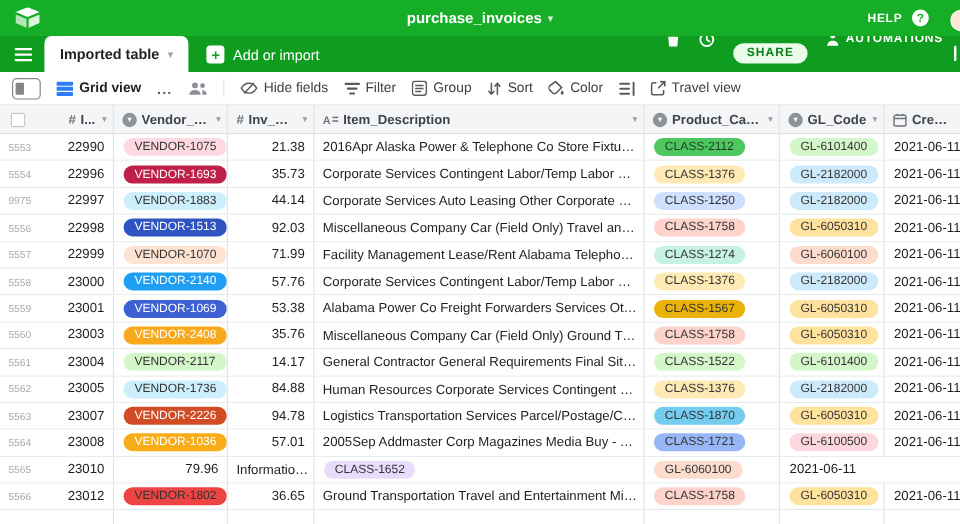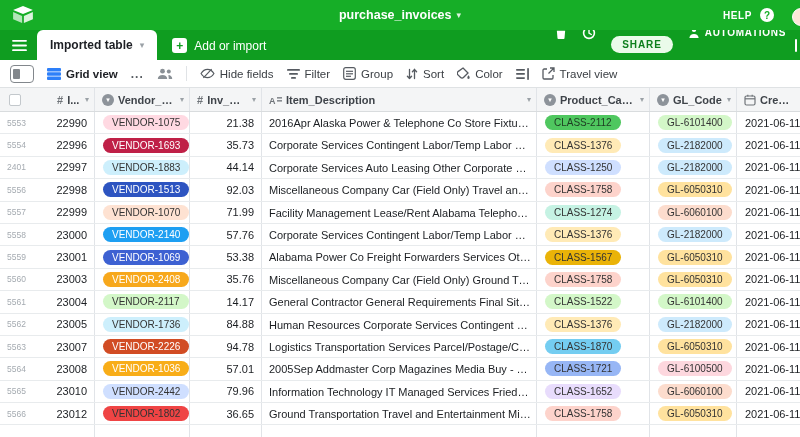--- a/index.html
+++ b/index.html
@@ -316,21 +316,21 @@
         <div class="cell c-desc bordered">Corporate Services Contingent Labor/Temp Labor Human</div>
         <div class="cell c-cat bordered">
           <span class="badge" style="background: rgb(255, 234, 182); color: rgb(51, 51, 51);">CLASS-1376</span>
         </div>
         <div class="cell c-gl bordered">
           <span class="badge" style="background: rgb(205, 234, 252); color: rgb(51, 51, 51);">GL-2182000</span>
         </div>
         <div class="cell c-created">2021-06-11</div>
       </div>
       <div class="grid-row trow">
-        <div class="cell c-rownum">2401</div>
+        <div class="cell c-rownum">9975</div>
         <div class="cell c-id bordered">22997</div>
         <div class="cell c-vendor bordered">
           <span class="badge" style="background: rgb(205, 239, 252); color: rgb(51, 51, 51);">VENDOR-1883</span>
         </div>
         <div class="cell c-amt bordered">44.14</div>
         <div class="cell c-desc bordered">Corporate Services Auto Leasing Other Corporate Service</div>
         <div class="cell c-cat bordered">
           <span class="badge" style="background: rgb(207, 223, 255); color: rgb(51, 51, 51);">CLASS-1250</span>
         </div>
         <div class="cell c-gl bordered">
@@ -478,23 +478,20 @@
           <span class="badge" style="background: rgb(151, 182, 245); color: rgb(51, 51, 51);">CLASS-1721</span>
         </div>
         <div class="cell c-gl bordered">
           <span class="badge" style="background: rgb(253, 215, 222); color: rgb(51, 51, 51);">GL-6100500</span>
         </div>
         <div class="cell c-created">2021-06-11</div>
       </div>
       <div class="grid-row trow">
         <div class="cell c-rownum">5565</div>
         <div class="cell c-id bordered">23010</div>
-        <div class="cell c-vendor bordered">
-          <span class="badge" style="background: rgb(207, 223, 255); color: rgb(51, 51, 51);">VENDOR-2442</span>
-        </div>
         <div class="cell c-amt bordered">79.96</div>
         <div class="cell c-desc bordered">Information Technology IT Managed Services Friedman Sa</div>
         <div class="cell c-cat bordered">
           <span class="badge" style="background: rgb(232, 220, 252); color: rgb(51, 51, 51);">CLASS-1652</span>
         </div>
         <div class="cell c-gl bordered">
           <span class="badge" style="background: rgb(252, 220, 205); color: rgb(51, 51, 51);">GL-6060100</span>
         </div>
         <div class="cell c-created">2021-06-11</div>
       </div>

